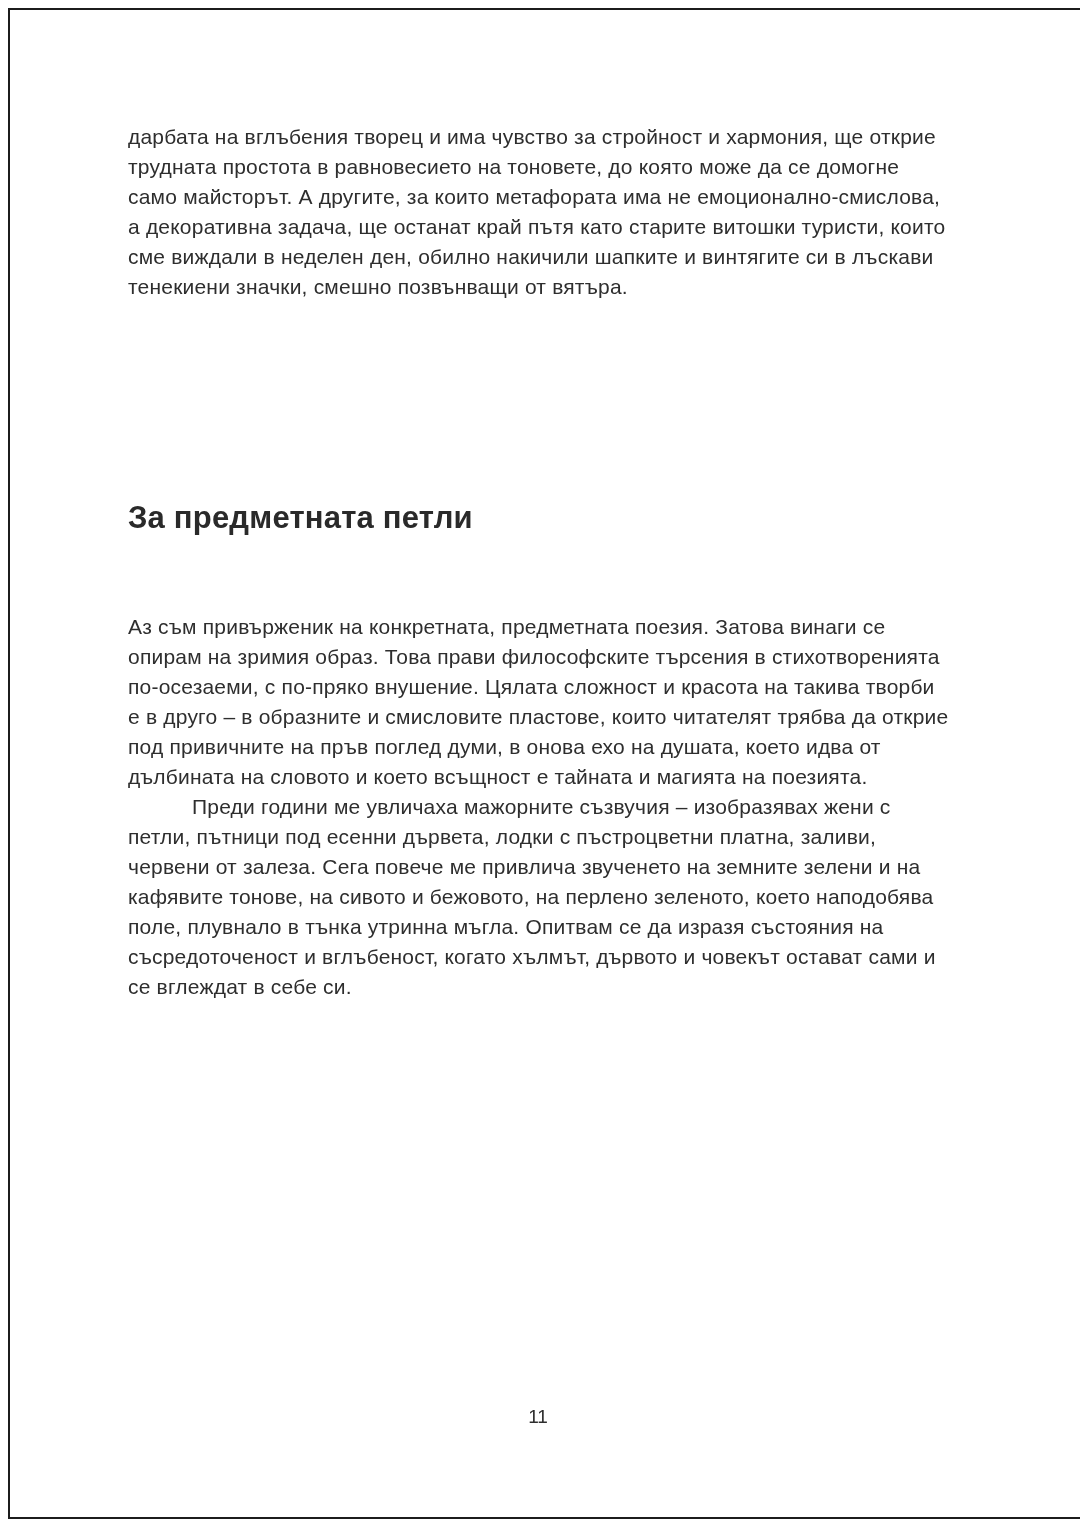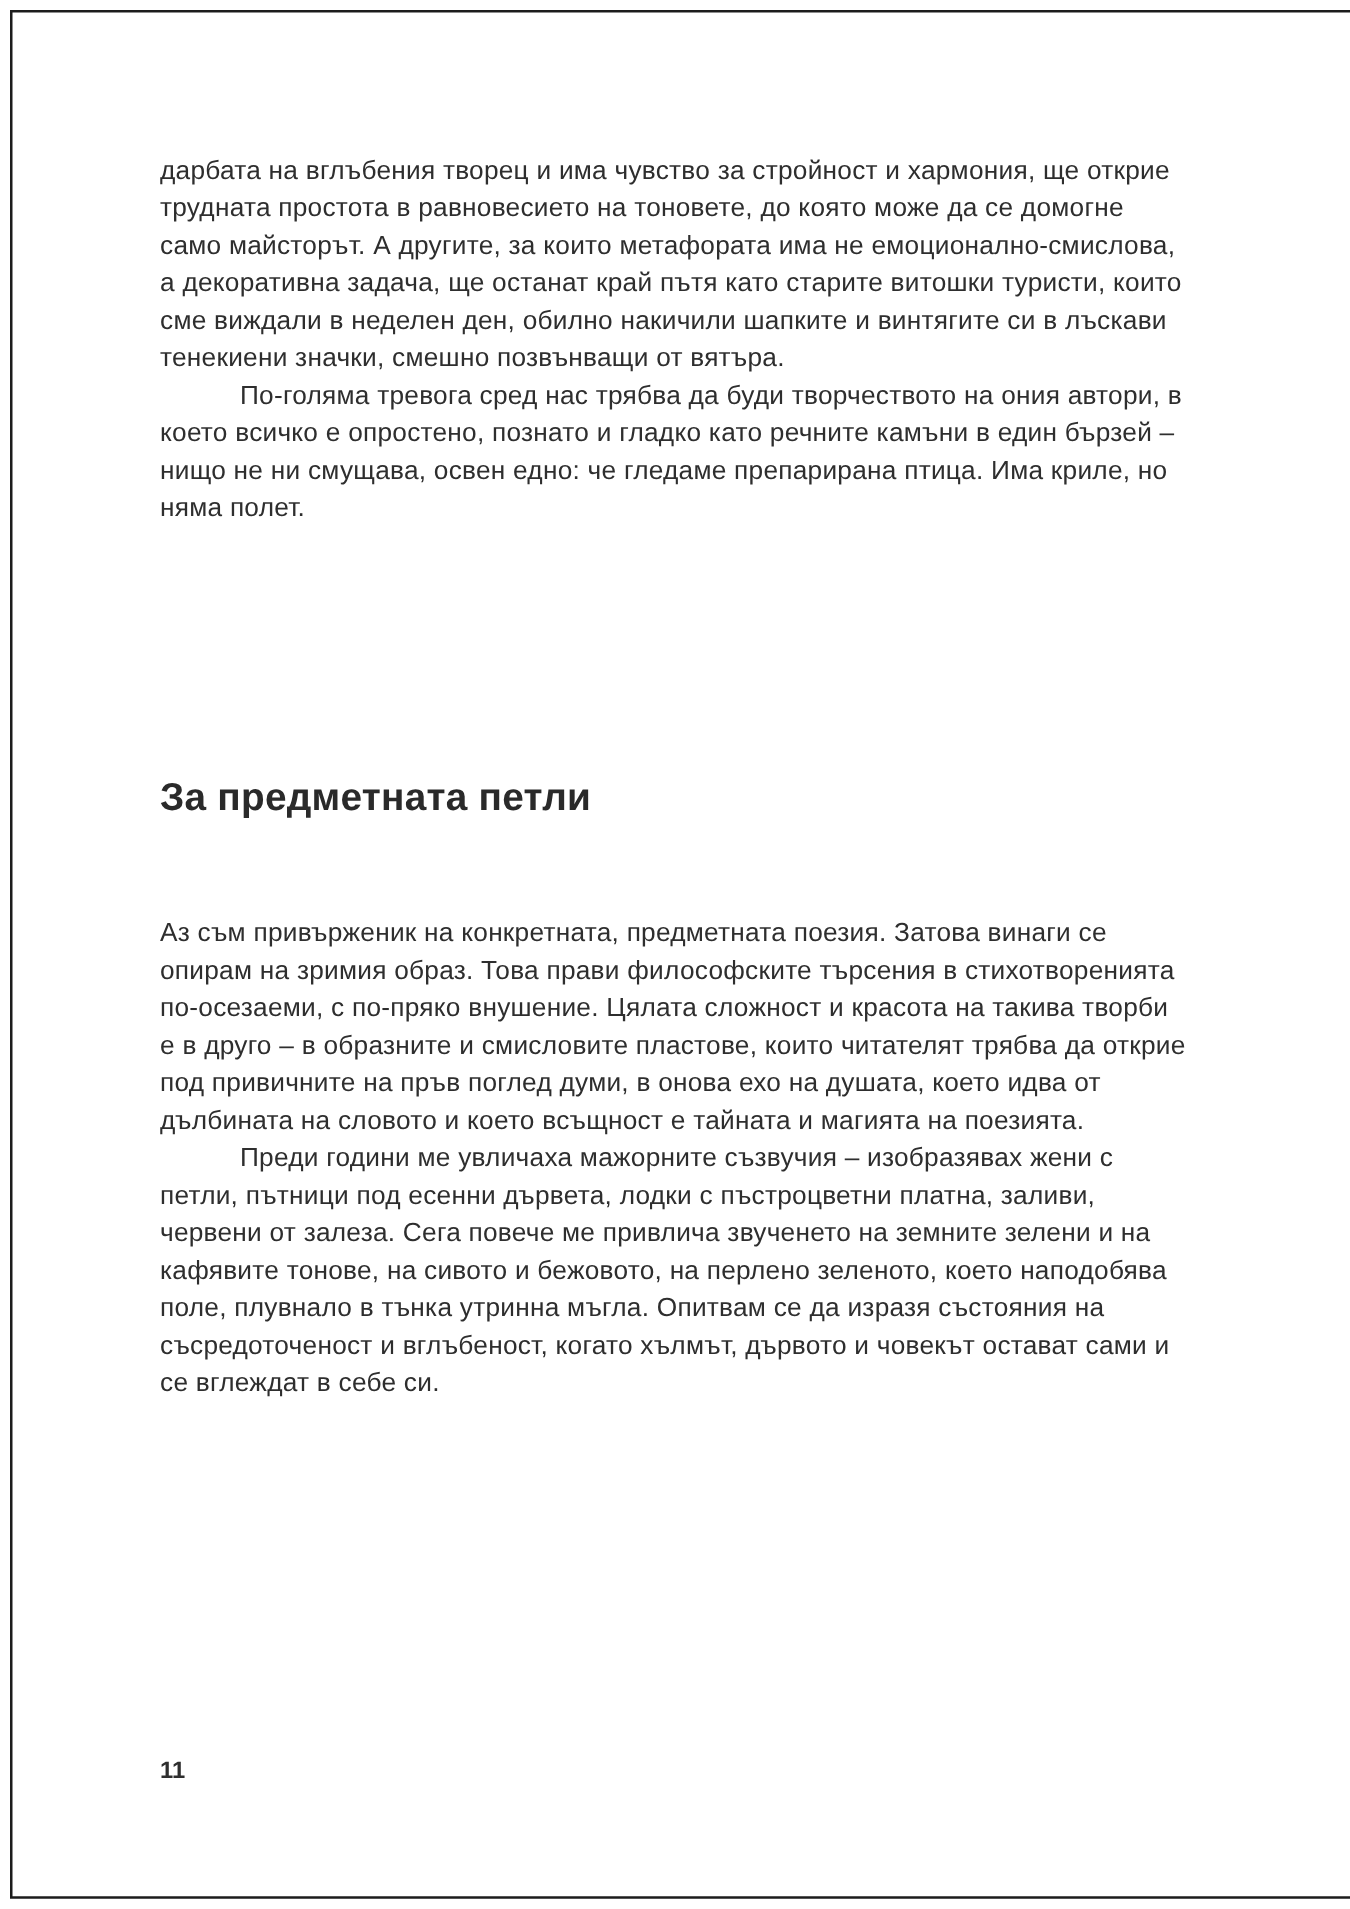--- a/index.html
+++ b/index.html
@@ -51,36 +51,35 @@
     line-height: 36px;
     font-weight: bold;
     letter-spacing: 0.2px;
     color: #2a2a2a;
   }
   .page-number {
     position: absolute;
     left: 128px;
     top: 1406px;
     width: 820px;
-    text-align: left;
+    text-align: center;
     font-size: 19px;
-    font-weight: 700;
+    font-weight: 400;
     color: #2e2e2e;
   }
 </style>
 </head>
 <body>
 
 <div class="page">
   <div class="frame"></div>
 
   <div class="content">
     <div class="body-text">
       <p>дарбата на вглъбения творец и има чувство за стройност и хармония, ще открие трудната простота в равновесието на тоновете, до която може да се домогне само майсторът. А другите, за които метафората има не емоционално-смислова, а декоративна задача, ще останат край пътя като старите витошки туристи, които сме виждали в неделен ден, обилно накичили шапките и винтягите си в лъскави тенекиени значки,  смешно позвънващи от вятъра.</p>
-      <p class="indent">По-голяма тревога сред нас трябва да буди творчеството на ония автори, в което всичко е опростено, познато и гладко като речните камъни в един бързей – нищо не ни смущава, освен едно: че гледаме препарирана птица. Има криле, но няма полет.</p>
     </div>
 
     <h1 class="section-heading">За предметната петли</h1>
 
     <div class="body-text">
       <p>Аз съм привърженик на конкретната, предметната поезия. Затова винаги се опирам на зримия образ. Това прави философските търсения в стихотворенията по-осезаеми, с по-пряко внушение. Цялата сложност и красота на такива творби е в друго – в образните и смисловите пластове, които читателят трябва да открие под привичните на пръв поглед думи, в онова ехо на душата, което идва от дълбината на словото и което всъщност е тайната и магията на поезията.</p>
       <p class="indent">Преди години ме увличаха мажорните съзвучия – изобразявах жени с петли, пътници под есенни дървета, лодки с пъстроцветни платна, заливи, червени от залеза. Сега повече ме привлича звученето на земните зелени и на кафявите тонове, на сивото и бежовото, на перлено зеленото, което наподобява поле, плувнало в тънка утринна мъгла. Опитвам се да изразя състояния на съсредоточеност и вглъбеност, когато хълмът, дървото и човекът остават сами и се вглеждат в себе си.</p>
     </div>
   </div>
 

